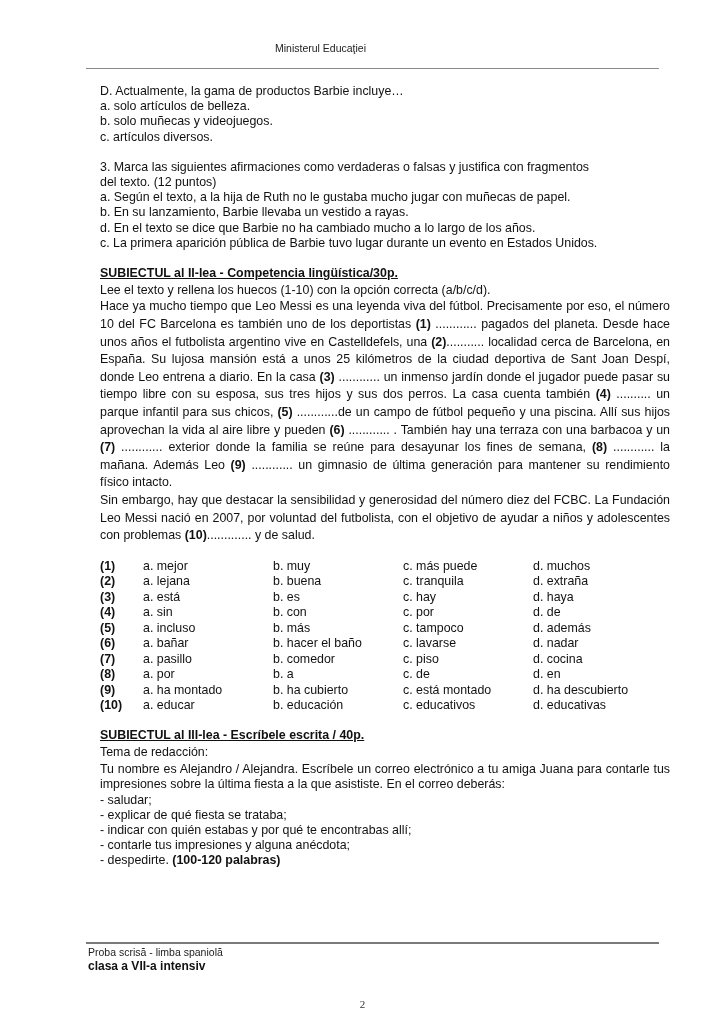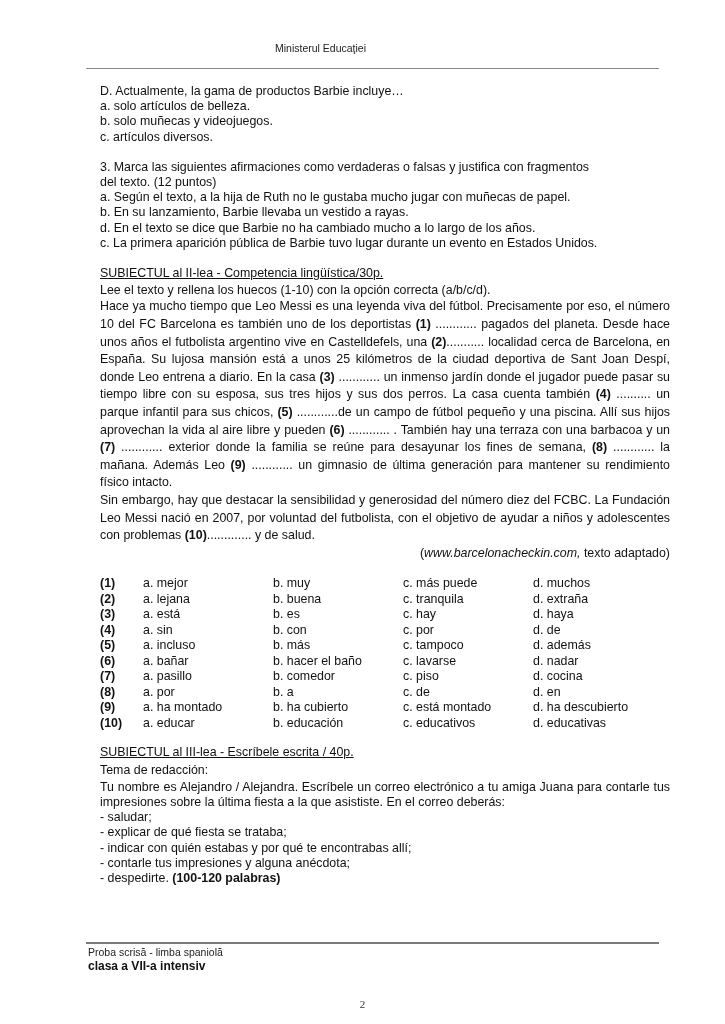--- a/index.html
+++ b/index.html
@@ -7,21 +7,21 @@
          font-family: "Liberation Sans", sans-serif; color: #111; }
   .header-title { position: absolute; top: 42px; left: 0; width: 641px; text-align: center;
                   font-size: 10.5px; font-family: "Liberation Sans", sans-serif; color: #222; }
   .header-rule { position: absolute; top: 68px; left: 86px; width: 573px; height: 0;
                  border-top: 1px solid #8a8a8a; }
   .content { position: absolute; top: 84px; left: 100px; width: 570px;
              font-size: 12.4px; line-height: 15.2px; }
   .content p { margin: 0; }
   .gap { height: 15px; }
   .bold { font-weight: normal; }
-  .heading-u { font-weight: normal; text-decoration: underline; }
+  .heading-u { font-weight: bold; text-decoration: underline; }
   .justify { text-align: justify; line-height: 17.6px; }
   .source { text-align: right; line-height: 17.6px; }
   .source i { font-style: italic; }
   table.options { border-collapse: collapse; margin-top: 14px; font-size: 12.4px; }
   table.options td { padding: 0; height: 15.5px; vertical-align: top; }
   td.num { width: 43px; font-weight: bold; }
   td.opt { width: 130px; }
   .footer-rule { position: absolute; top: 942px; left: 86px; width: 573px; height: 0;
                  border-top: 2px solid #7a7a7a; }
   .footer-1 { position: absolute; top: 946px; left: 88px; font-size: 10.5px; color: #222; }
@@ -57,21 +57,20 @@
     <p>c. La primera aparición pública de Barbie tuvo lugar durante un evento en Estados Unidos.</p>
   </section>
 
   <div class="gap"></div>
 
   <section>
     <p class="heading-u">SUBIECTUL al II-lea - Competencia lingüística/30p.</p>
     <p class="bold" style="margin-top:2px;">Lee el texto y rellena los huecos (1-10) con la opción correcta (a/b/c/d).</p>
     <p class="justify"><span>Hace ya mucho tiempo que Leo Messi es una leyenda viva del fútbol. Precisamente por eso, el número 10 del FC Barcelona es también uno de los deportistas </span><b>(1)</b><span> ............ pagados del planeta. Desde hace unos años el futbolista argentino vive en Castelldefels, una </span><b>(2)</b><span>........... localidad cerca de Barcelona, en España. Su lujosa mansión está a unos 25 kilómetros de la ciudad deportiva de Sant Joan Despí, donde Leo entrena a diario. En la casa </span><b>(3)</b><span> ............  un inmenso jardín donde el jugador puede pasar su tiempo libre con su esposa, sus tres hijos y sus dos perros. La casa cuenta también </span><b>(4)</b><span> .......... un parque infantil para sus chicos, </span><b>(5)</b><span> ............de un campo de fútbol pequeño y una piscina. Allí sus hijos aprovechan la vida al aire libre y pueden </span><b>(6)</b><span> ............ . También hay una terraza con una barbacoa y un </span><b>(7)</b><span> ............ exterior donde la familia se reúne para desayunar los fines de semana, </span><b>(8)</b><span> ............ la mañana. Además Leo </span><b>(9)</b><span> ............ un gimnasio de última generación para mantener su rendimiento físico intacto.</span></p>
     <p class="justify"><span>Sin embargo, hay que destacar la sensibilidad y generosidad del número diez del FCBC. La Fundación Leo Messi nació en 2007, por voluntad del futbolista, con el objetivo de ayudar a niños y adolescentes con problemas </span><b>(10)</b><span>............. y de salud.</span></p>
-    <p class="source"><span>(</span><i>www.barcelonacheckin.com,</i><span> texto adaptado)</span></p>
 
     <table class="options">
       <tbody>
         <tr>
           <td class="num">(1)</td>
           <td class="opt">a. mejor</td>
           <td class="opt">b. muy</td>
           <td class="opt">c. más puede</td>
           <td>d. muchos</td>
         </tr>

